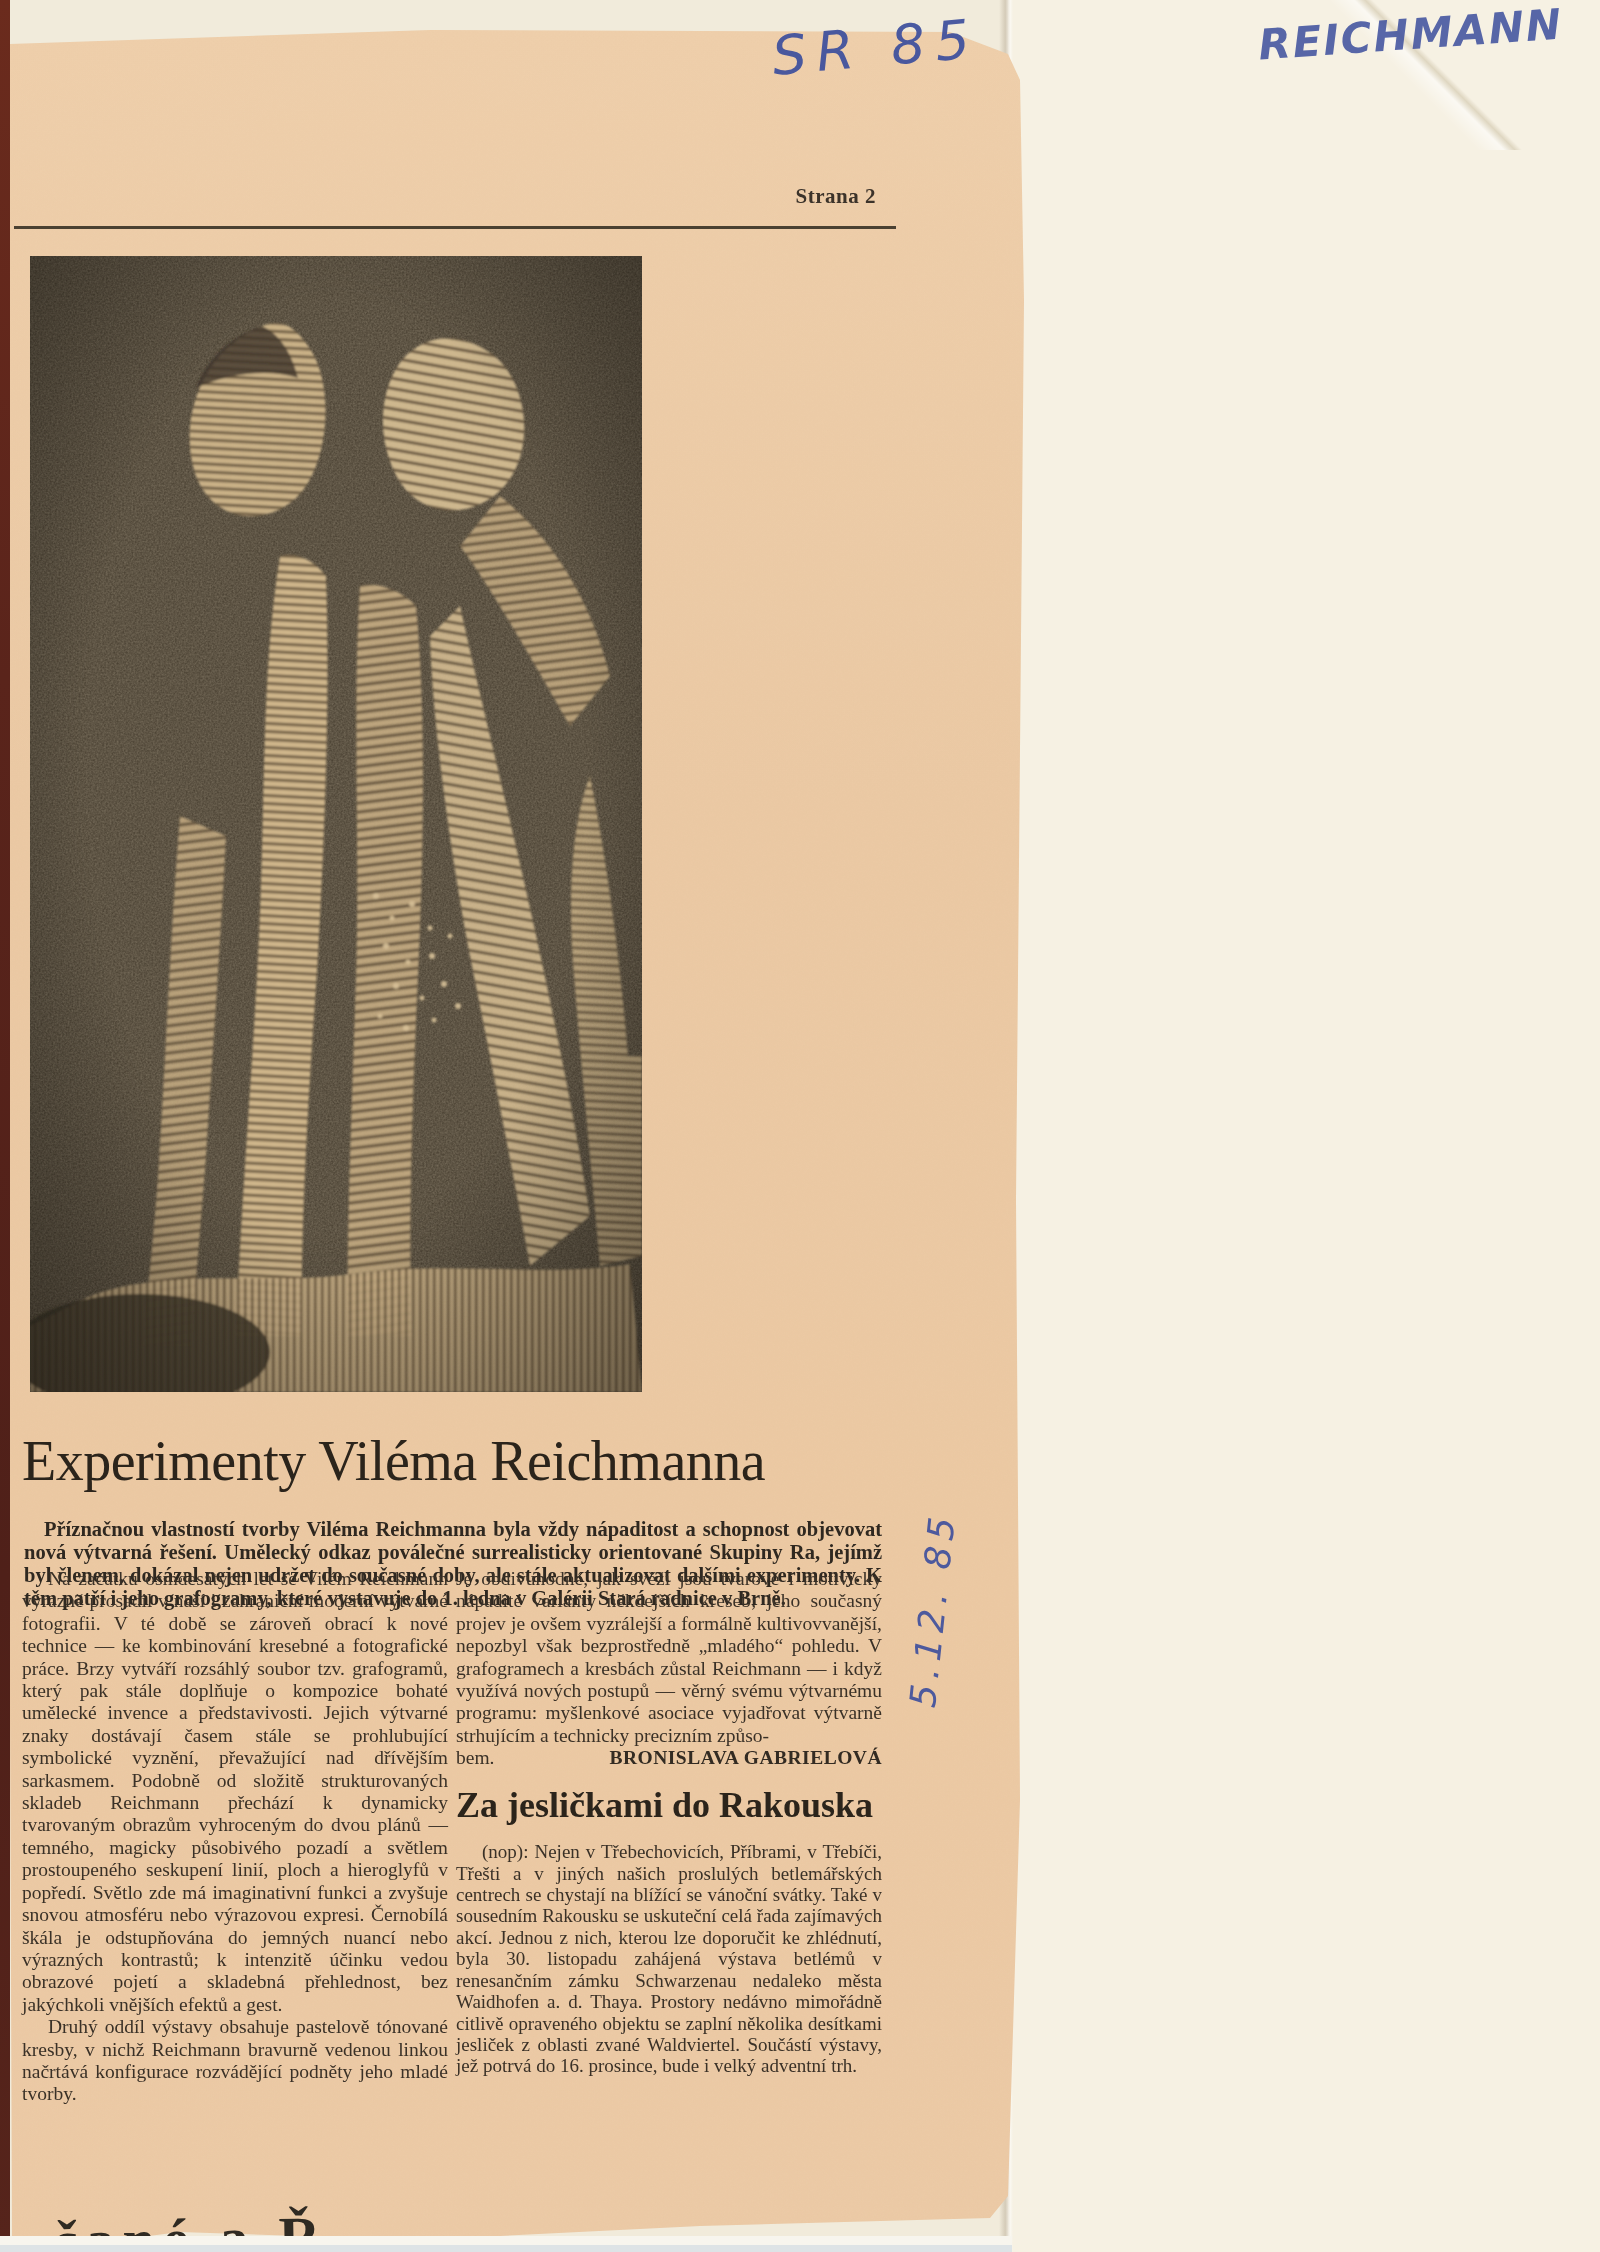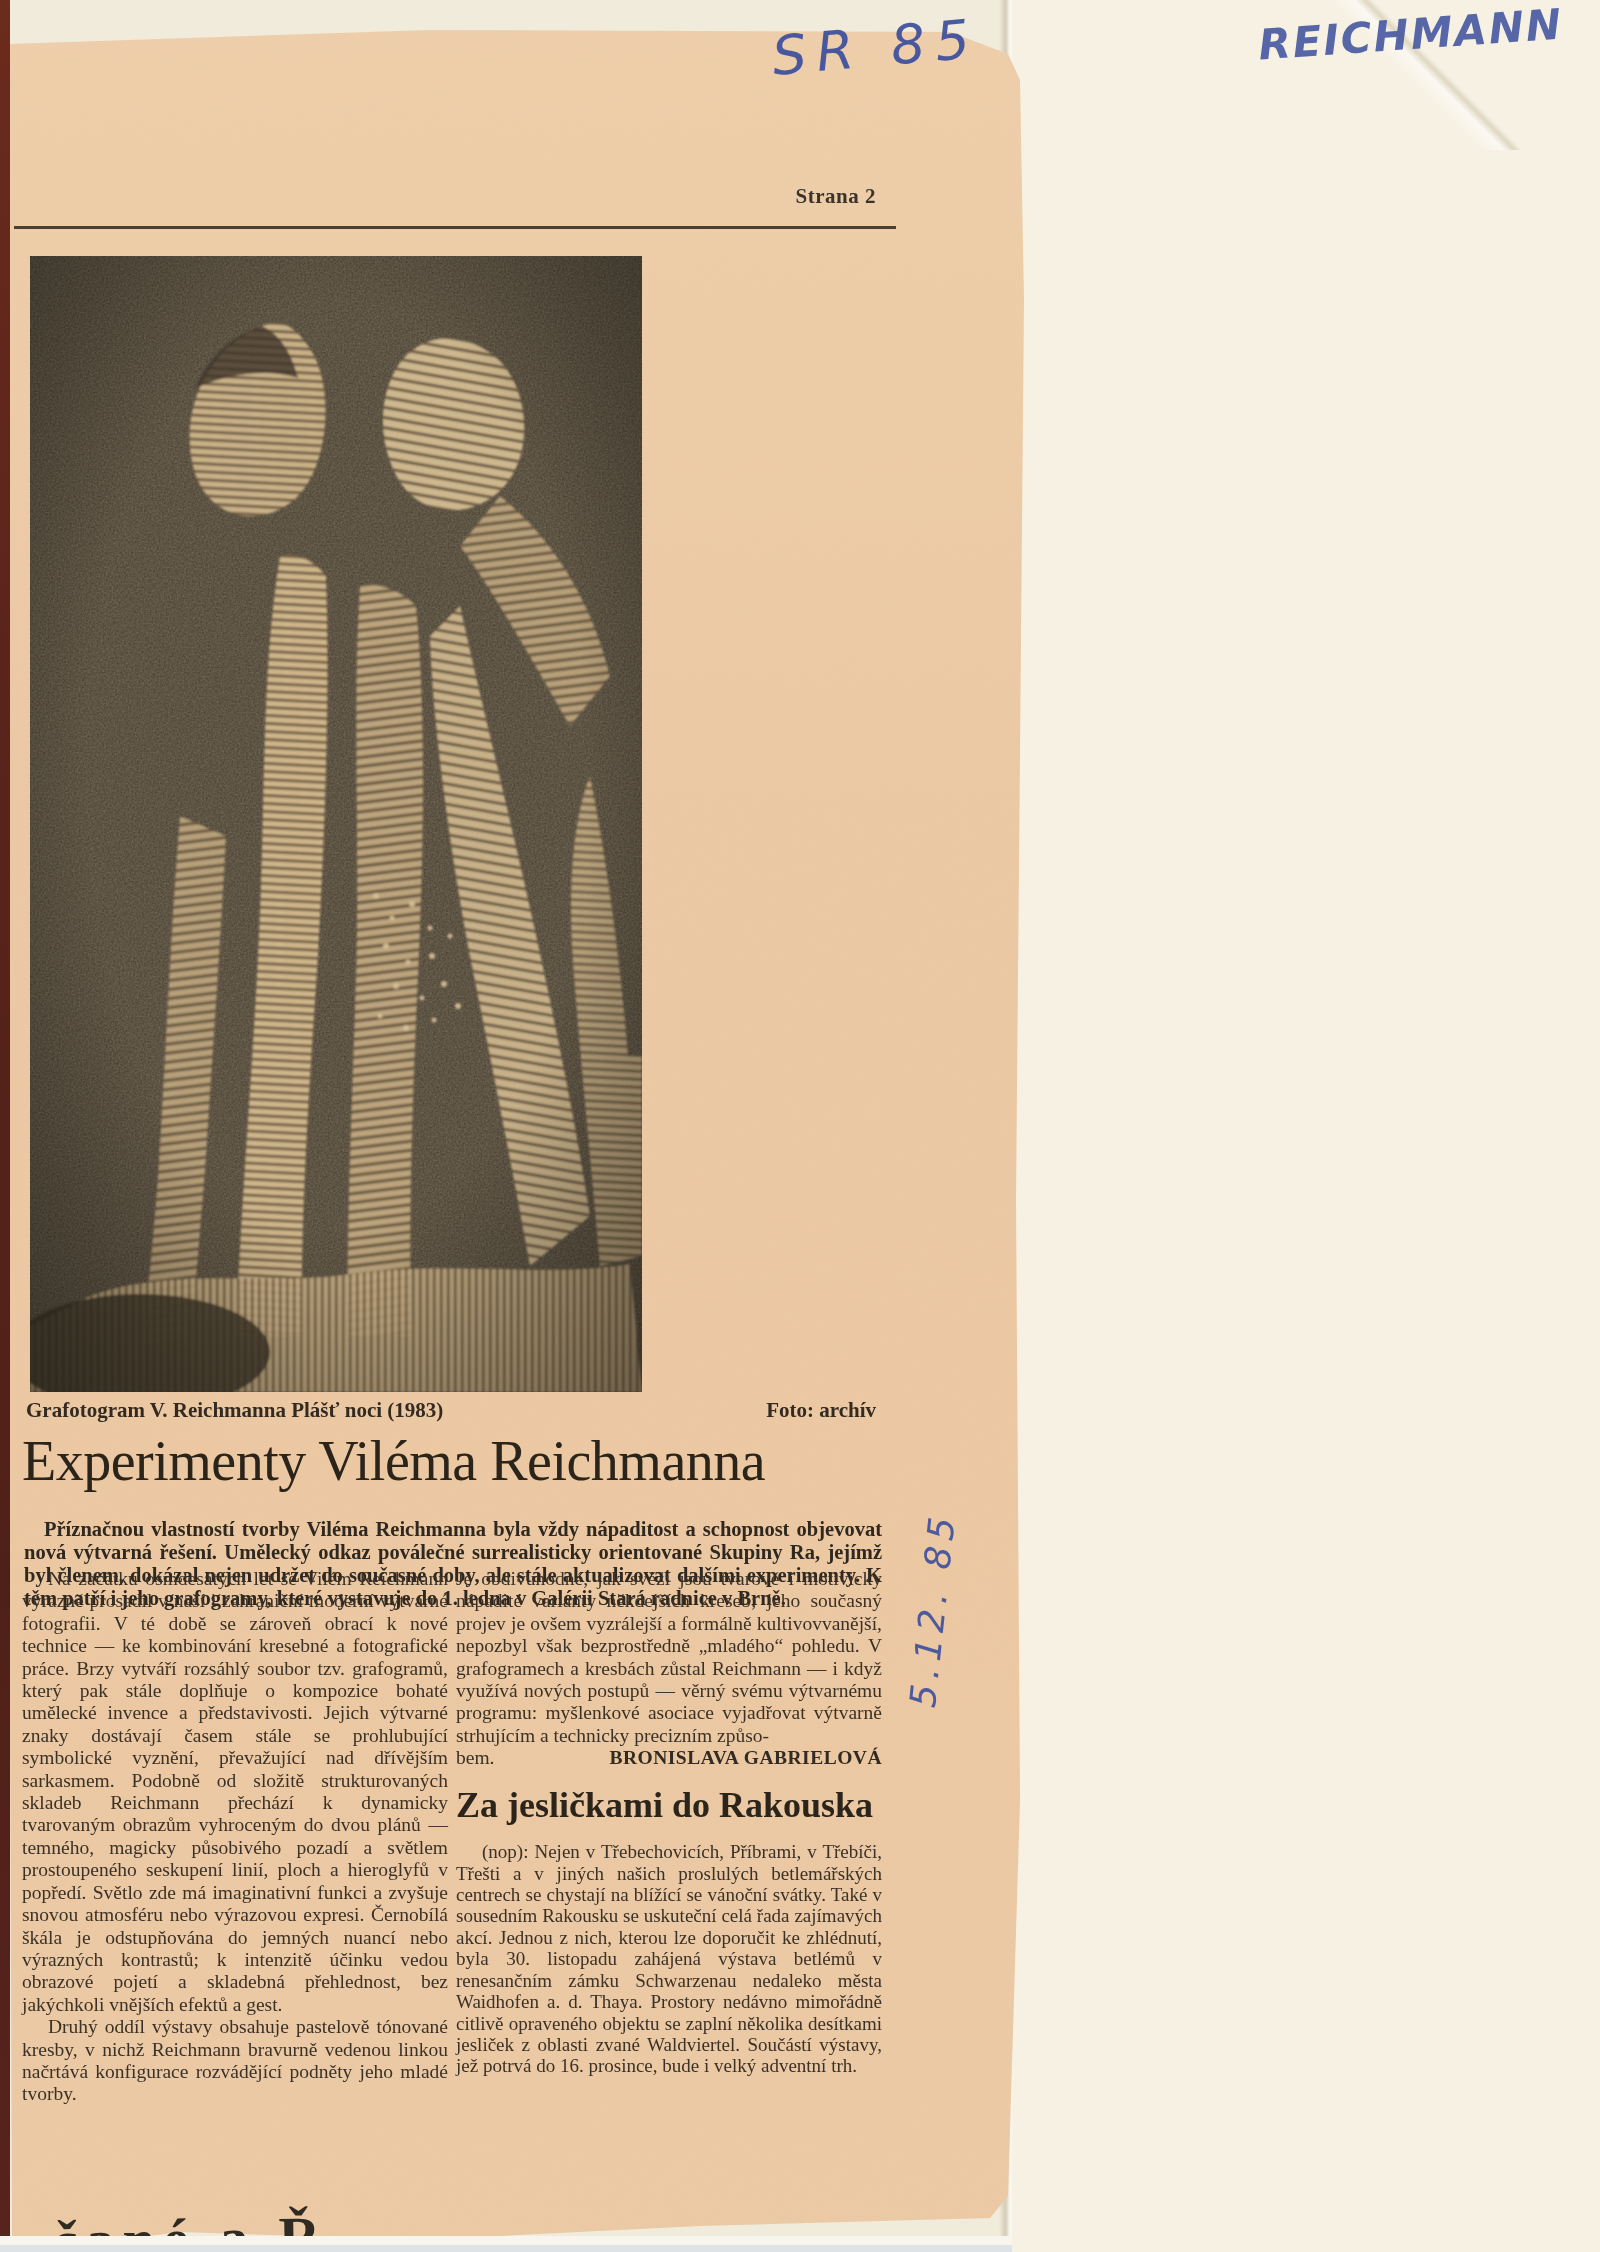--- a/index.html
+++ b/index.html
@@ -139,24 +139,20 @@
           <circle cx="414" cy="728" r="3"></circle>
           <circle cx="350" cy="760" r="2.5"></circle>
         <circle cx="376" cy="772" r="3"></circle>
           <circle cx="404" cy="764" r="2.5"></circle>
           <circle cx="428" cy="750" r="3"></circle>
       </g>
     </g>
     <rect width="612" height="1136" fill="url(#vig)"></rect>
   </svg>
 
-  <div class="caption-row">
-    <span>Grafotogram V. Reichmanna Plášť noci (1983)</span>
-    <span>Foto: archív</span>
-  </div>
 
   <div class="headline">Experimenty Viléma Reichmanna</div>
   <div class="lead">Příznačnou vlastností tvorby Viléma Reichmanna byla vždy nápaditost a schopnost objevovat nová výtvarná řešení. Umělecký odkaz poválečné surrealisticky orientované Skupiny Ra, jejímž byl členem, dokázal nejen udržet do současné doby, ale stále aktualizovat dalšími experimenty. K těm patří i jeho grafogramy, které vystavuje do 1. ledna v Galérii Stará radnice v Brně.</div>
 
   <div class="col col-left">
     <p>Na začátku osmdesátých let se Vilém Reichmann výrazně prosadil v naší i zahraniční moderní výtvarné fotografii. V té době se zároveň obrací k nové technice — ke kombinování kresebné a fotografické práce. Brzy vytváří rozsáhlý soubor tzv. grafogramů, který pak stále doplňuje o kompozice bohaté umělecké invence a představivosti. Jejich výtvarné znaky dostávají časem stále se prohlubující symbolické vyznění, převažující nad dřívějším sarkasmem. Podobně od složitě strukturovaných skladeb Reichmann přechází k dynamicky tvarovaným obrazům vyhroceným do dvou plánů — temného, magicky působivého pozadí a světlem prostoupeného seskupení linií, ploch a hieroglyfů v popředí. Světlo zde má imaginativní funkci a zvyšuje snovou atmosféru nebo výrazovou expresi. Černobílá škála je odstupňována do jemných nuancí nebo výrazných kontrastů; k intenzitě účinku vedou obrazové pojetí a skladebná přehlednost, bez jakýchkoli vnějších efektů a gest.</p>
     <p>Druhý oddíl výstavy obsahuje pastelově tónované kresby, v nichž Reichmann bravurně vedenou linkou načrtává konfigurace rozvádějící podněty jeho mladé tvorby.</p>
   </div>
 
   <div class="col col-right">

